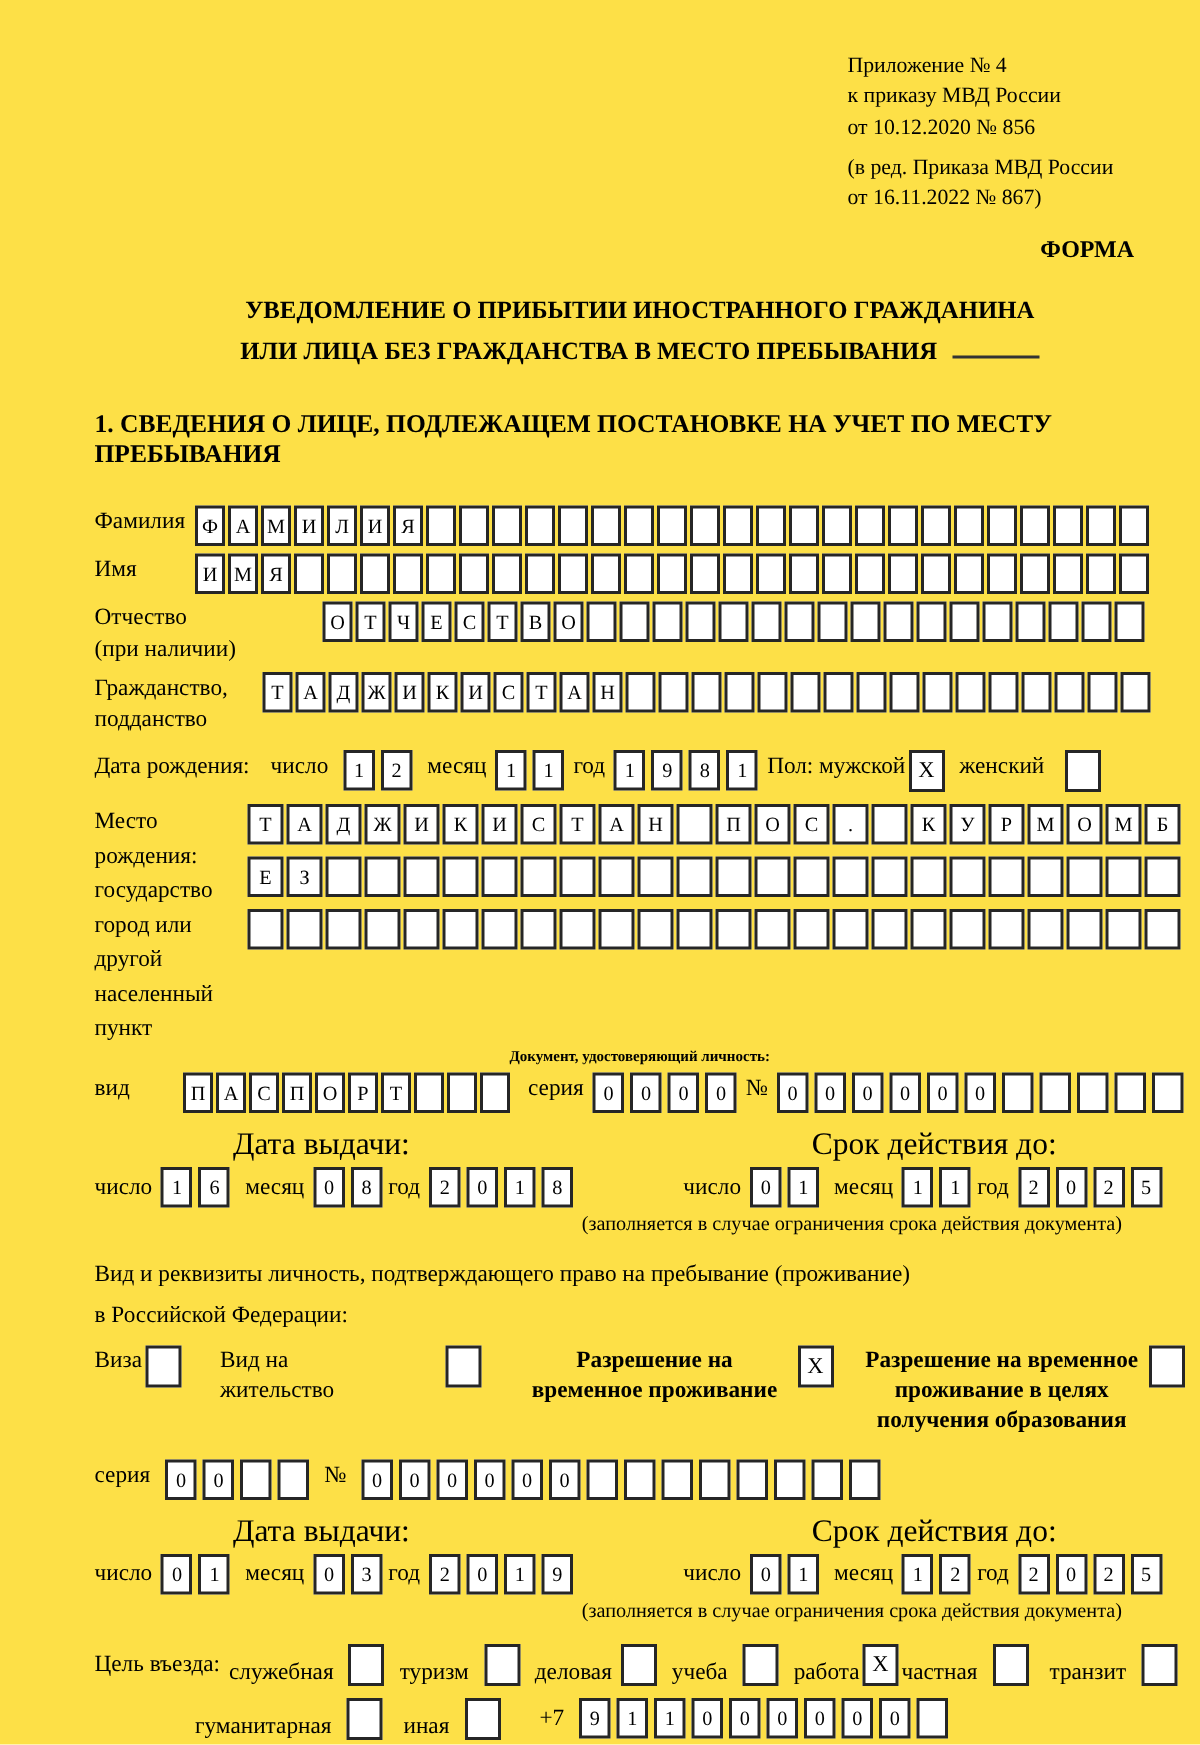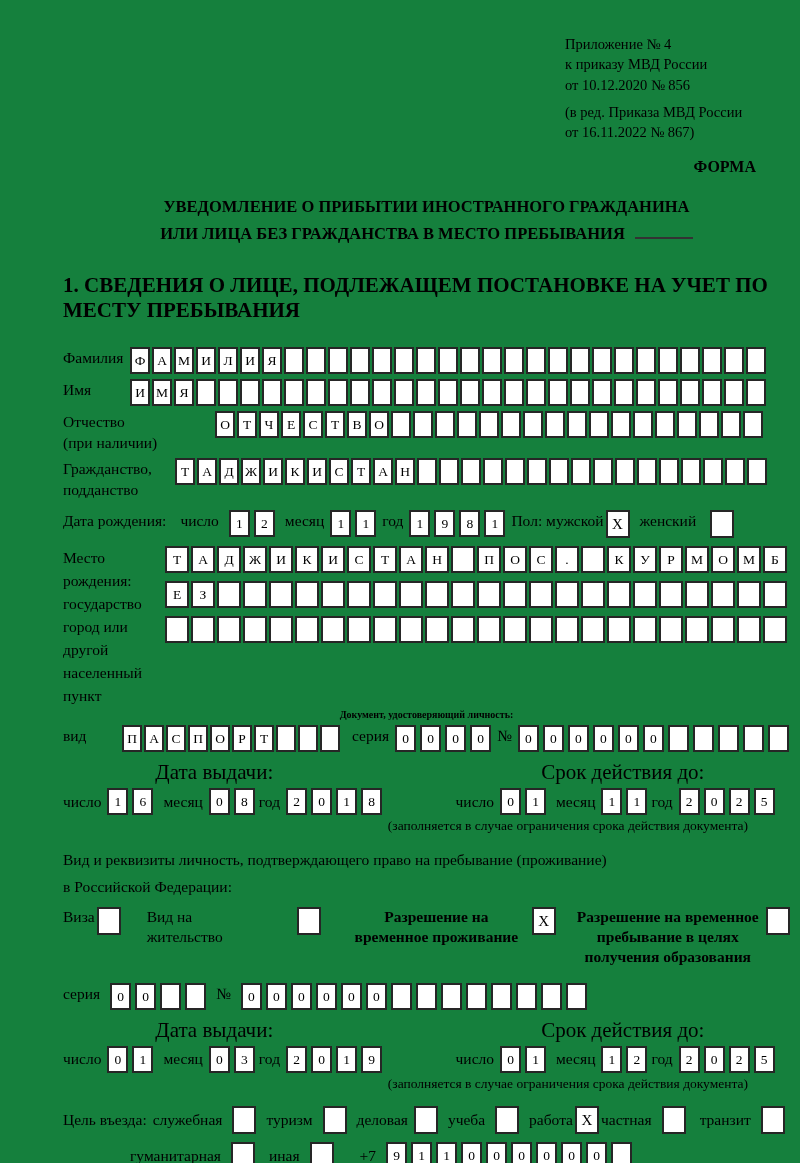--- a/index.html
+++ b/index.html
@@ -1,25 +1,25 @@
 <!DOCTYPE html>
 <html><head>
 <meta charset="utf-8">
 <style>
   html,body{margin:0;padding:0;background:#fff;}
   .page{position:relative;width:800px;height:1163px;box-sizing:border-box;
-        padding:34px 10px 17px 63px;background:#15803d;color:#000;overflow:hidden;
+        padding:34px 10px 17px 63px;background:#fde047;color:#000;overflow:hidden;
         font-family:"Liberation Serif","DejaVu Serif",serif;}
   
   .annex{margin-left:502px;width:250px;font-size:14.5px;line-height:1.4;}
   .annex .gap{margin-top:7px;}
   .forma{margin-top:16px;padding-right:34px;text-align:right;font-weight:bold;font-size:16px;}
   .title{margin-top:18px;text-align:center;font-weight:bold;font-size:16.5px;line-height:1.6;}
   .blank{display:inline-block;width:58px;height:3px;border-bottom:2px solid #333;margin-left:10px;}
-  .sect{margin-top:26px;font-weight:bold;font-size:21px;}
+  .sect{margin-top:26px;font-weight:bold;font-size:17px;}
   
   .frow{display:flex;align-items:flex-start;margin-top:5px;}
   .frow.top{align-items:flex-start;}
   .flabel{flex:none;font-size:15.5px;line-height:21px;}
   .ml2{margin-left:2px}.ml6{margin-left:6px}.ml10{margin-left:10px}.ml14{margin-left:14px}
   .ml20{margin-left:20px}.ml26{margin-left:26px}.ml34{margin-left:34px}
   .w67{width:67px}.w152{width:152px}.w112{width:112px}.w102{width:102px}.w59{width:59px}.w95{width:95px}
   
   .cells{display:flex;flex:none;}
   .cell{flex:none;width:16px;height:23px;border:2px solid #262626;margin-right:2px;
@@ -38,21 +38,21 @@
   .datecol2{flex:1;}
   .dhead{text-align:center;font-size:21px;margin-bottom:3px;}
   .dgroup{display:flex;align-items:center;font-size:15.5px;}
   .dgroup .dl{margin-right:6px;}
   .note-r{margin-top:3px;text-align:right;padding-right:42px;font-size:13.5px;}
   .para{margin-top:12px;font-size:15.5px;line-height:1.75;}
   .residence{display:flex;align-items:flex-start;margin-top:6px;font-size:15.5px;line-height:20px;}
   .wrapc{text-align:center;font-weight:bold;}
   .w180{width:180px}.w186{width:186px}
   .purpose{display:flex;align-items:center;margin-top:14px;font-size:15.5px;}
-  .purpose .opt{display:flex;align-items:center;}
+  .purpose .opt{display:flex;align-items:flex-end;}
 </style>
 </head>
 <body>
 
 <div class="page">
 
   <div class="annex">
     <div>Приложение № 4</div>
     <div>к приказу МВД России</div>
     <div>от 10.12.2020 № 856</div>
@@ -415,21 +415,21 @@
     <div>в Российской Федерации:</div>
   </div>
 
   <div class="residence">
     <span>Виза</span>
     <span class="cb ml2"></span>
     <span class="ml26">Вид на жительство</span>
     <span class="cb ml26"></span>
     <span class="wrapc w180 ml26">Разрешение на временное проживание</span>
     <span class="cb ml6">X</span>
-    <span class="wrapc w186 ml20">Разрешение на временное пребывание в целях получения образования</span>
+    <span class="wrapc w186 ml20">Разрешение на временное проживание в целях получения образования</span>
     <span class="cb ml6"></span>
   </div>
 
   <div class="frow" style="margin-top:16px">
     <span class="flabel">серия</span>
     <div class="cells date ml10">
         <span class="cell">0</span>
         <span class="cell">0</span>
         <span class="cell"></span>
         <span class="cell"></span>

